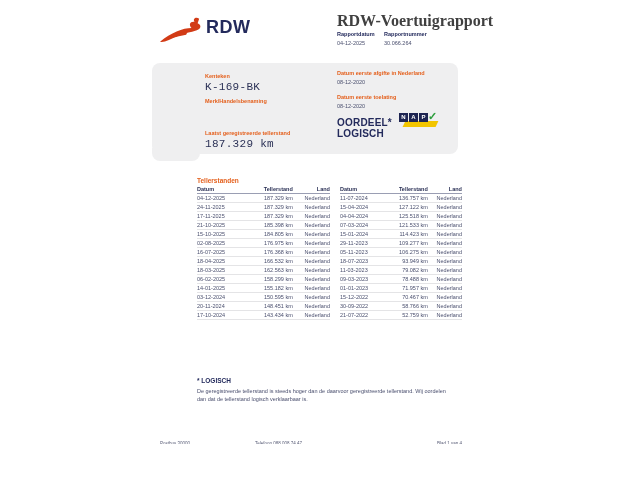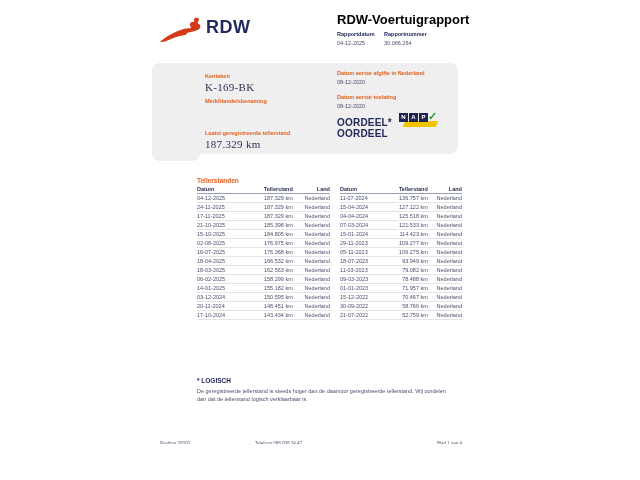--- a/index.html
+++ b/index.html
@@ -3,29 +3,29 @@
 <meta charset="utf-8">
 <style>
   * { margin:0; padding:0; box-sizing:border-box; }
   html,body { background:#ffffff; }
   body { font-family:"Liberation Sans", sans-serif; }
   #canvas { position:relative; width:640px; height:444px; background:#ffffff; overflow:hidden; }
 
   
   .logo-icon { position:absolute; left:157px; top:15px; width:46px; height:32px; }
   .logo-text { position:absolute; left:206px; top:17px; font-size:18px; font-weight:bold; color:#232A5C; letter-spacing:0.5px; }
-  .doc-title { position:absolute; left:337px; top:12px; font-family:Liberation Sans, sans-serif; font-size:13px; font-weight:bold; color:#000000; }
+  .doc-title { position:absolute; left:337px; top:12px; font-family:Liberation Serif, serif; font-size:16px; font-weight:bold; color:#404040; }
   .meta-label { position:absolute; font-size:5.5px; font-weight:bold; color:#232A5C; }
   .meta-value { position:absolute; font-size:5.5px; color:#4A4F6E; }
 
   
   .info-box { position:absolute; left:152px; top:63px; width:306px; height:91px; background:#EFEFF0; border-radius:8px; }
   .info-box-tab { position:absolute; left:152px; top:148px; width:48px; height:13px; background:#EFEFF0; border-radius:0 0 8px 8px; }
   .f-label { position:absolute; font-size:5.5px; font-weight:bold; color:#E4601D; }
-  .f-value-serif { position:absolute; font-family:Liberation Serif, serif; font-size:11px; color:#2B3156; letter-spacing:0.3px; }
+  .f-value-serif { position:absolute; font-family:Liberation Mono, monospace; font-size:11px; color:#2B3156; letter-spacing:0.3px; }
   .f-value-small { position:absolute; font-size:5.5px; color:#4A4F6E; }
   .oordeel { position:absolute; left:337px; top:117px; font-size:10px; font-weight:bold; color:#232A5C; line-height:11px; letter-spacing:0.2px; }
 
   
   .nap { position:absolute; left:399px; top:113px; width:40px; height:17px; }
   .nap-swoosh { position:absolute; left:5px; top:8px; width:33px; height:6px; background:#F2C500; transform:skewX(-25deg); }
   .nap-sq { position:absolute; top:0; width:9px; height:9px; background:#1E2552; color:#fff; font-size:6px; font-weight:bold; text-align:center; line-height:9px; }
   .nap-check { position:absolute; left:29px; top:-3px; color:#2E9E3E; font-size:11px; font-weight:bold; }
 
   
@@ -78,21 +78,21 @@
   <div class="f-label" style="left:205px; top:130px;">Laatst geregistreerde tellerstand</div>
   <div class="f-value-serif" style="left:205px; top:138px;">187.329 km</div>
 
   <div class="f-label" style="left:337px; top:70px;">Datum eerste afgifte in Nederland</div>
   <div class="f-value-small" style="left:337px; top:79px;">08-12-2020</div>
   <div class="f-label" style="left:337px; top:94px;">Datum eerste toelating</div>
   <div class="f-value-small" style="left:337px; top:103px;">08-12-2020</div>
 
   <div class="oordeel">
     <div>OORDEEL*</div>
-    <div>OORDEEL</div>
+    <div>LOGISCH</div>
   </div>
 
   <div class="nap">
     <div class="nap-swoosh"></div>
     <div class="nap-sq" style="left:0;">N</div>
     <div class="nap-sq" style="left:10px;">A</div>
     <div class="nap-sq" style="left:20px;">P</div>
     <div class="nap-check">✓</div>
   </div>
 

